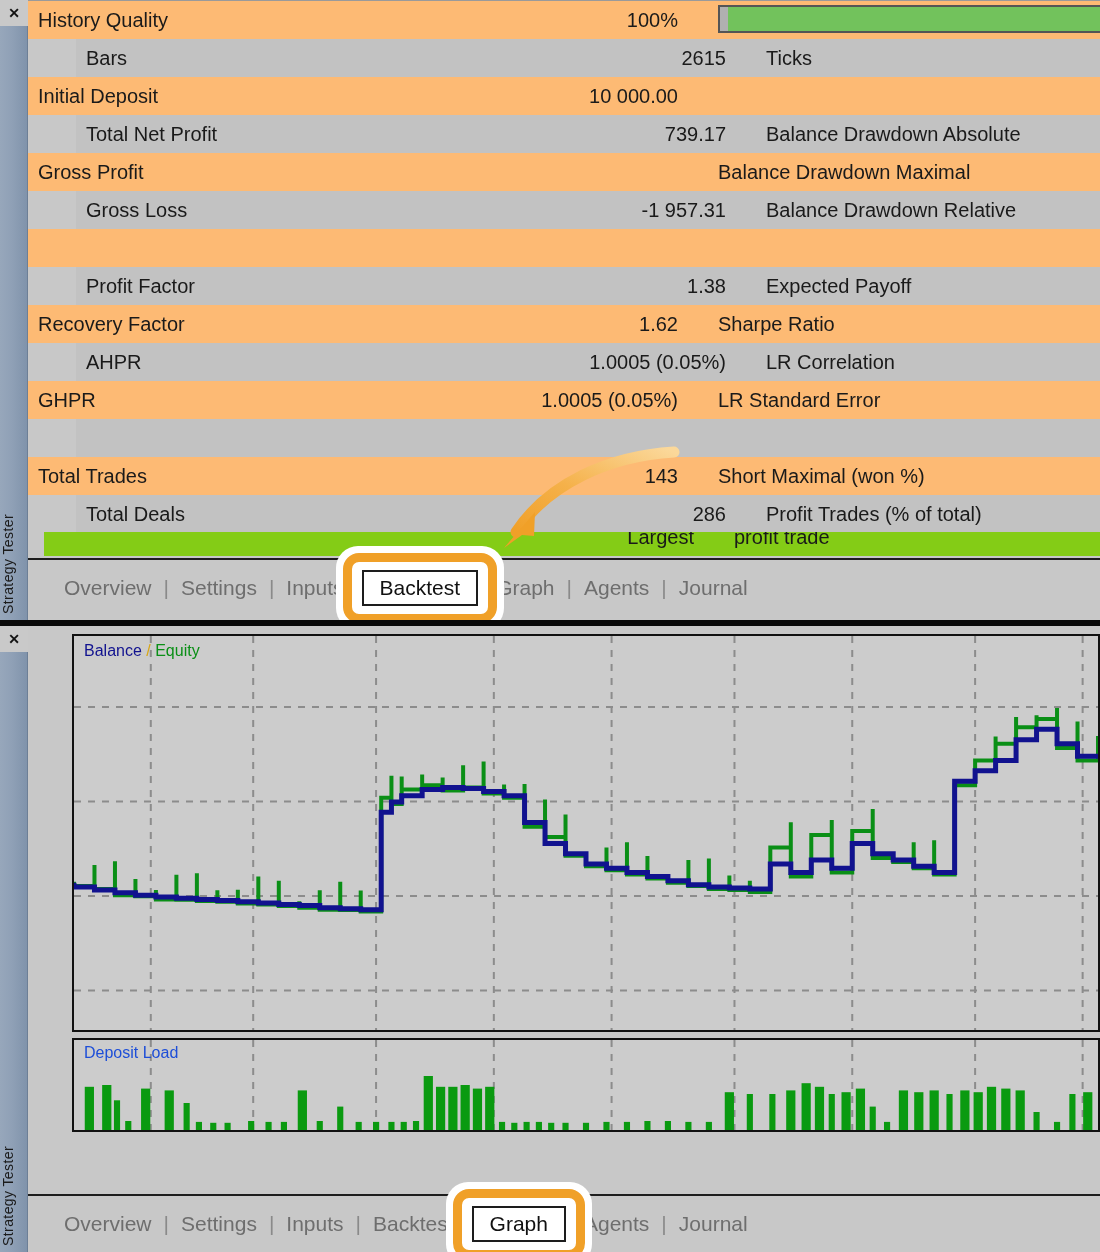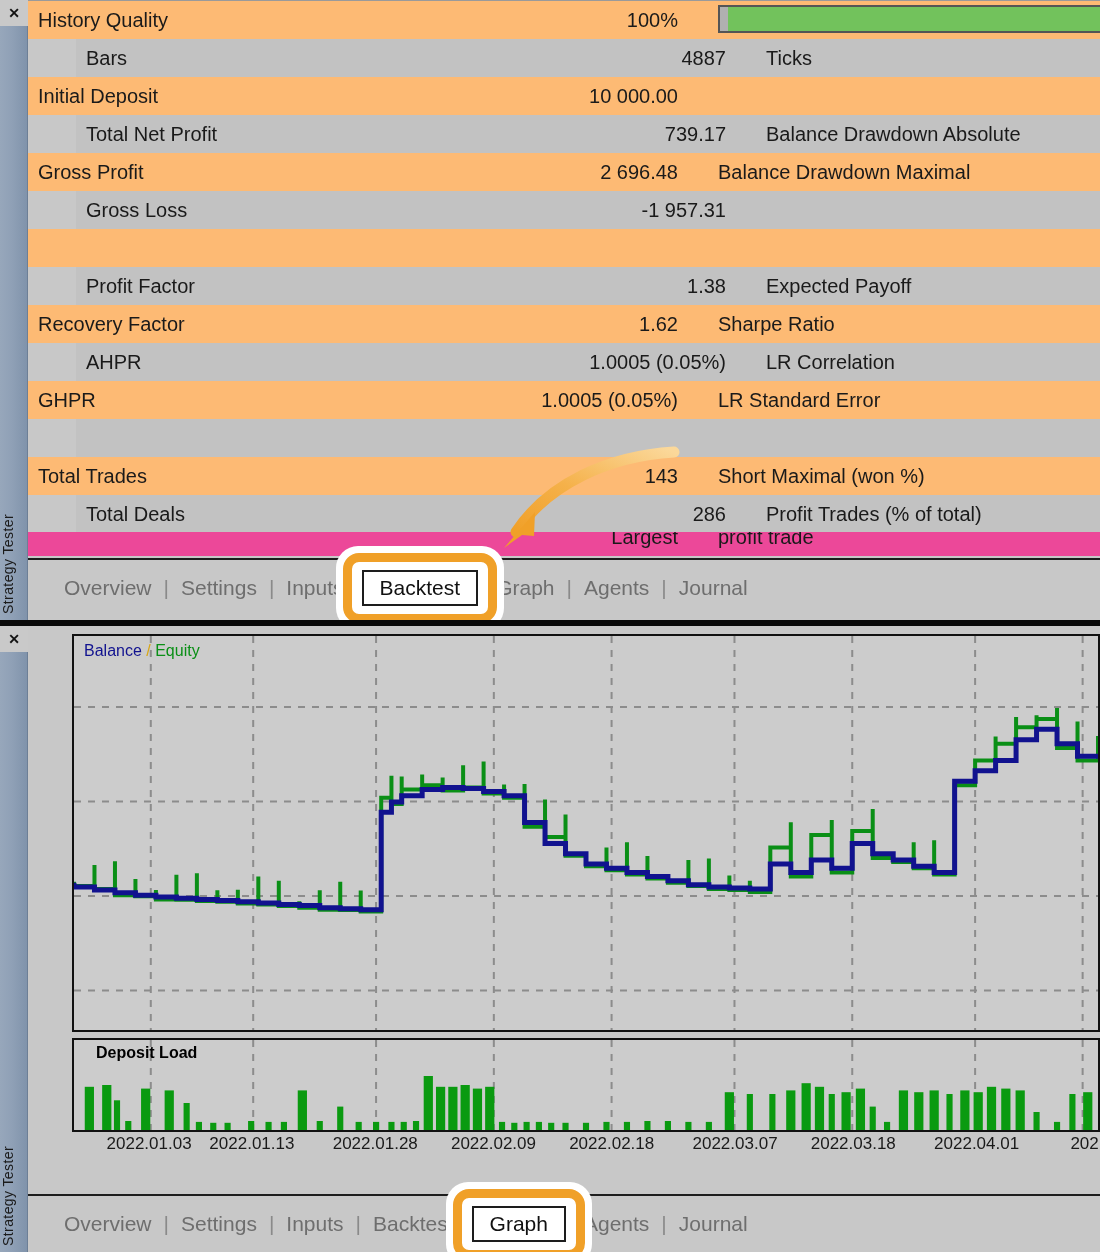--- a/index.html
+++ b/index.html
@@ -53,21 +53,21 @@
   .r-name2{position:absolute;left:690px;top:0;height:38px;line-height:38px;
     font-size:20px;color:#1a1a1a;white-space:nowrap;}
   .r-val2{position:absolute;left:690px;width:370px;top:0;height:38px;line-height:38px;
     text-align:right;font-size:20px;color:#1a1a1a;white-space:nowrap;}
 
   .qbar{position:absolute;left:690px;top:4px;height:28px;right:-6px;
     border:2px solid #555;background:#b0b0b0;}
   .qbar-fill{position:absolute;left:8px;top:0;bottom:0;right:0;background:#72c25c;}
 
   
-  #report-clip{position:absolute;left:0;right:0;top:532px;height:24px;overflow:hidden;background:#ec4899;}
+  #report-clip{position:absolute;left:16px;right:0;top:532px;height:24px;overflow:hidden;background:#84cc16;}
   #report-clip .r-name2{top:-14px;}
   #report-clip .r-val{top:-14px;}
 
   
   .tabbar{
     position:absolute;left:0;right:0;bottom:0;height:58px;
     background:#c8c8c8;border-top:2px solid #1d1d1d;
     display:flex;align-items:center;padding-left:24px;text-align:center;
   }
   #panel-backtest .tabbar{bottom:4px;}
@@ -102,21 +102,21 @@
     border:2px solid #111;background:#cccccc;}
   #deposit{position:absolute;left:0;right:0;top:404px;height:94px;
     border:2px solid #111;background:#cccccc;}
   #xaxis{position:absolute;left:0;right:0;top:498px;height:32px;background:#c8c8c8;}
   .xlab{position:absolute;top:2px;font-size:17px;color:#1a1a1a;white-space:nowrap;
         transform:translateX(-50%);}
   .legend{position:absolute;left:10px;top:6px;font-size:16px;white-space:nowrap;z-index:3;}
   .lg-bal{color:#11128f;}
   .lg-slash{color:#d8a617;}
   .lg-eq{color:#0a8f16;}
-  .dl-label{position:absolute;left:22px;top:4px;font-size:16px;color:#000000;z-index:3;font-weight:bold;}
+  .dl-label{position:absolute;left:10px;top:4px;font-size:16px;color:#1d4ed8;z-index:3;}
   svg{display:block;}
 </style>
 </head>
 <body>
 
 <div class="panel" id="panel-backtest">
   <div class="panel-body">
 
     <div class="vstrip">
       <div class="vstrip-close">✕</div>
@@ -127,45 +127,45 @@
       <div id="report">
           <div class="rrow odd">
             <div class="r-name">History Quality</div>
             <div class="r-val">100%</div>
             <div class="qbar">
               <div class="qbar-fill" style="width: calc(100% - 8px);"></div>
             </div>
           </div>
           <div class="rrow even">
             <div class="r-name">Bars</div>
-            <div class="r-val">4887</div>
+            <div class="r-val">2615</div>
             <div class="r-name2">Ticks</div>
             <div class="r-val2"></div>
           </div>
           <div class="rrow odd">
             <div class="r-name">Initial Deposit</div>
             <div class="r-val">10 000.00</div>
             <div class="r-name2"></div>
             <div class="r-val2"></div>
           </div>
           <div class="rrow even">
             <div class="r-name">Total Net Profit</div>
             <div class="r-val">739.17</div>
             <div class="r-name2">Balance Drawdown Absolute</div>
             <div class="r-val2"></div>
           </div>
           <div class="rrow odd">
             <div class="r-name">Gross Profit</div>
-            <div class="r-val">2 696.48</div>
             <div class="r-name2">Balance Drawdown Maximal</div>
             <div class="r-val2"></div>
           </div>
           <div class="rrow even">
             <div class="r-name">Gross Loss</div>
             <div class="r-val">-1 957.31</div>
+            <div class="r-name2">Balance Drawdown Relative</div>
             <div class="r-val2"></div>
           </div>
           <div class="rrow odd">
             <div class="r-name"></div>
             <div class="r-val"></div>
             <div class="r-name2"></div>
             <div class="r-val2"></div>
           </div>
           <div class="rrow even">
             <div class="r-name">Profit Factor</div>
@@ -357,31 +357,20 @@
               <rect x="891.5" y="46.8" width="9" height="43.2" fill="#0a9a10"></rect>
               <rect x="905.5" y="48.6" width="9" height="41.4" fill="#0a9a10"></rect>
               <rect x="919.5" y="50.4" width="9" height="39.6" fill="#0a9a10"></rect>
               <rect x="937.0" y="72.0" width="6" height="18.0" fill="#0a9a10"></rect>
               <rect x="957.0" y="81.9" width="6" height="8.1" fill="#0a9a10"></rect>
               <rect x="972.0" y="54.0" width="6" height="36.0" fill="#0a9a10"></rect>
               <rect x="985.5" y="52.2" width="9" height="37.8" fill="#0a9a10"></rect>
             </svg>
         </div>
 
-        <div id="xaxis">
-            <div class="xlab" style="left: 7.5%;">2022.01.03</div>
-            <div class="xlab" style="left: 17.5%;">2022.01.13</div>
-            <div class="xlab" style="left: 29.5%;">2022.01.28</div>
-            <div class="xlab" style="left: 41%;">2022.02.09</div>
-            <div class="xlab" style="left: 52.5%;">2022.02.18</div>
-            <div class="xlab" style="left: 64.5%;">2022.03.07</div>
-            <div class="xlab" style="left: 76%;">2022.03.18</div>
-            <div class="xlab" style="left: 88%;">2022.04.01</div>
-            <div class="xlab" style="left: 98.5%;">202</div>
-          </div>
       </div>
 
       <div class="tabbar" id="tabbar-graph">
           <span class="tab">Overview</span>
           <span class="tabsep">|</span>
           <span class="tab">Settings</span>
           <span class="tabsep">|</span>
           <span class="tab">Inputs</span>
           <span class="tabsep">|</span>
           <span class="tab">Backtest</span>

